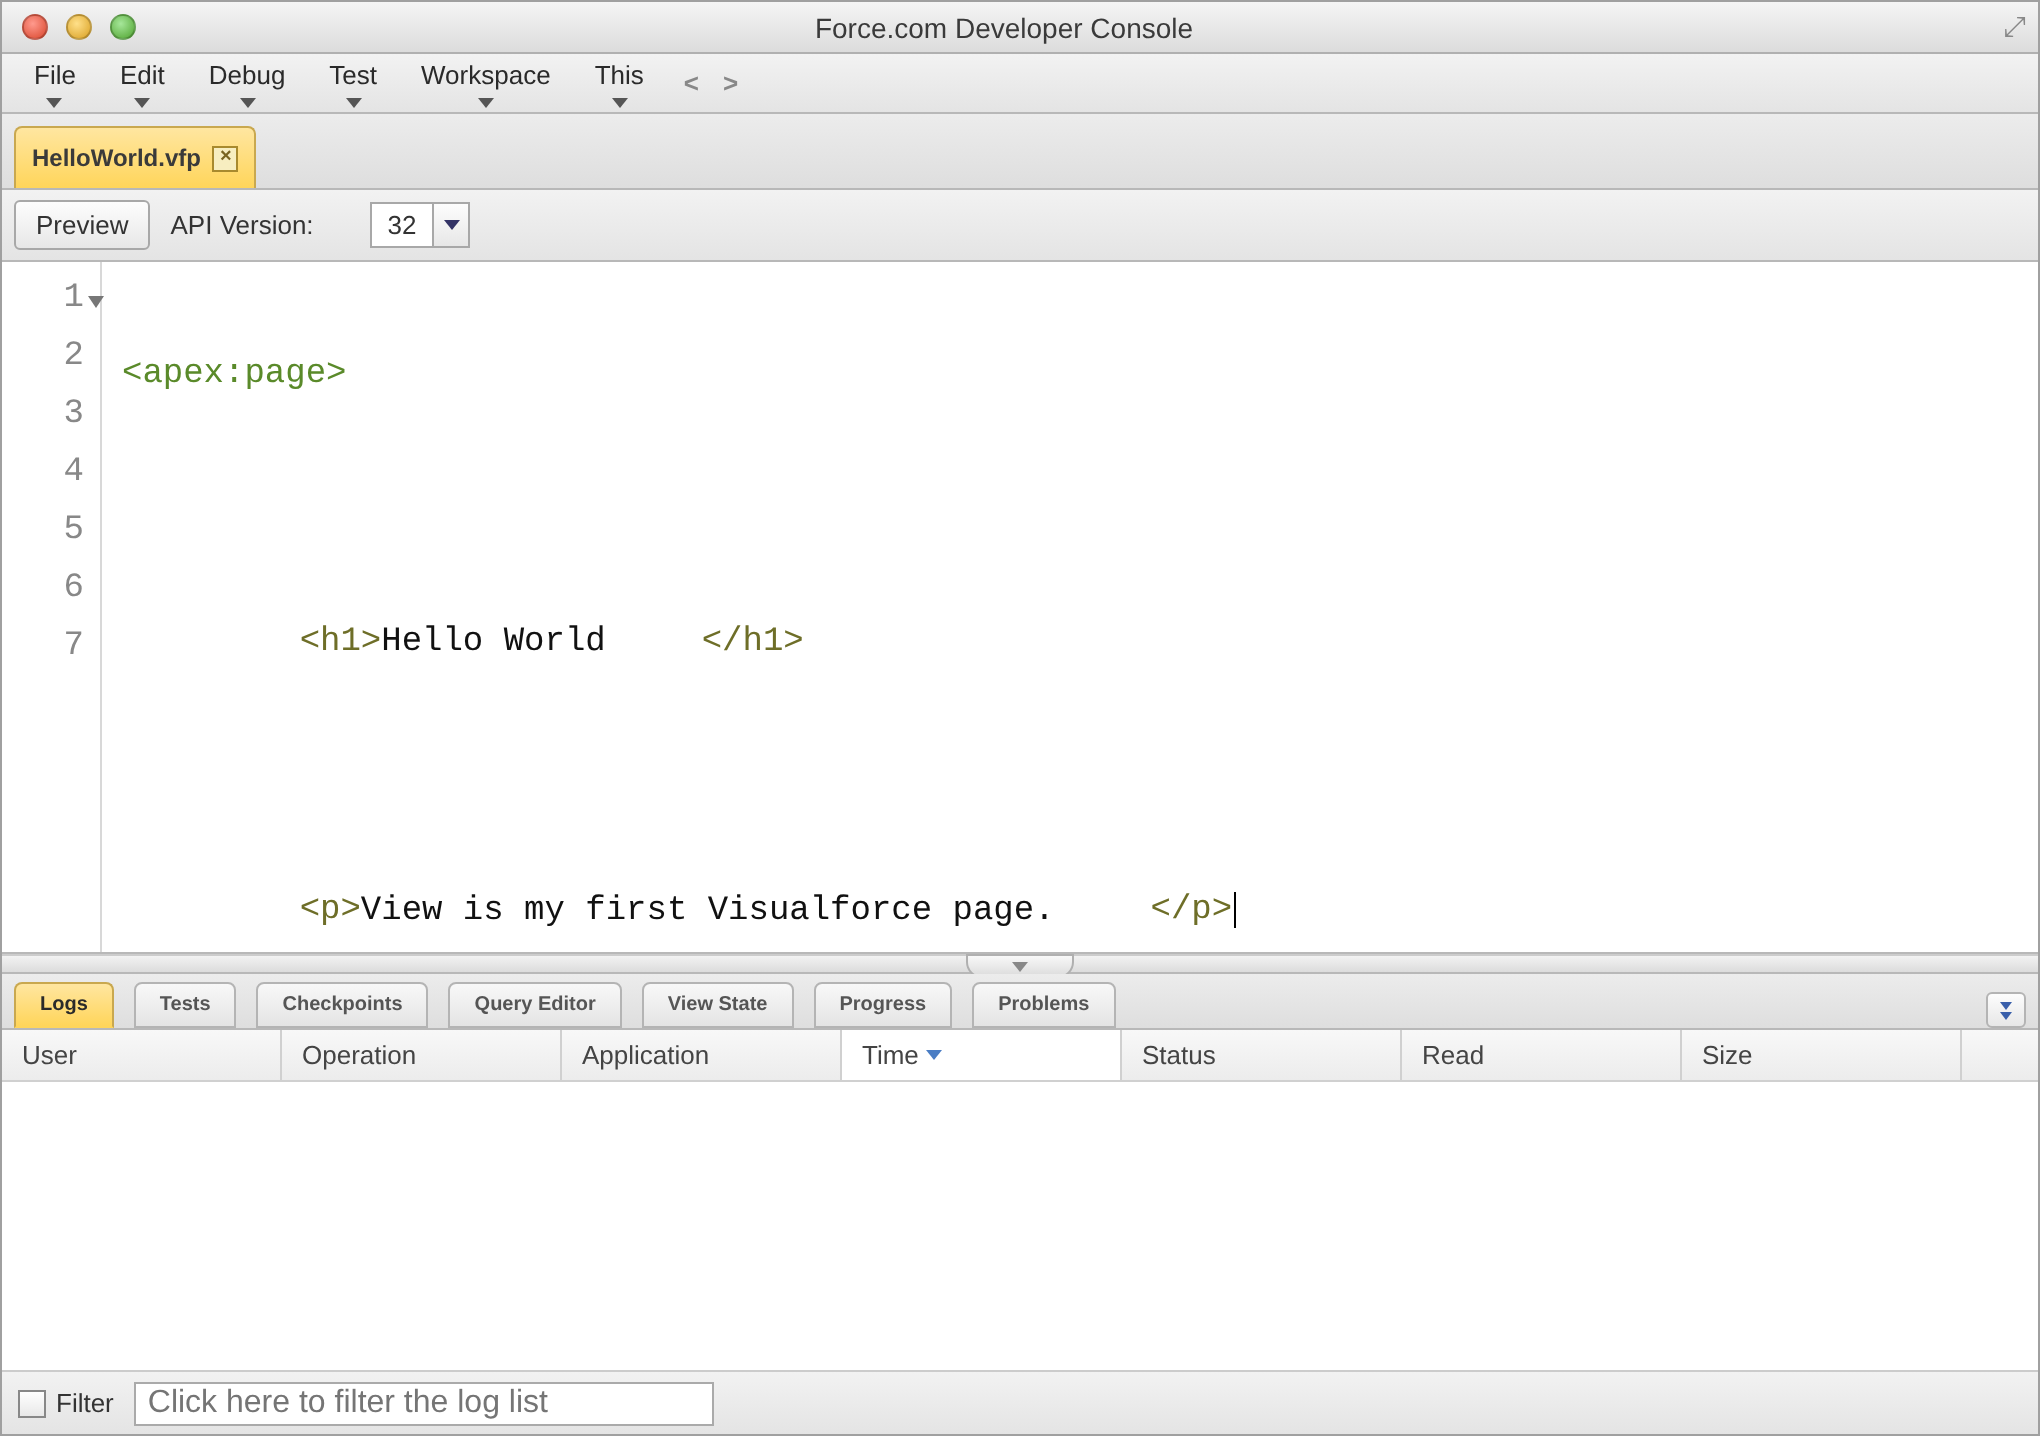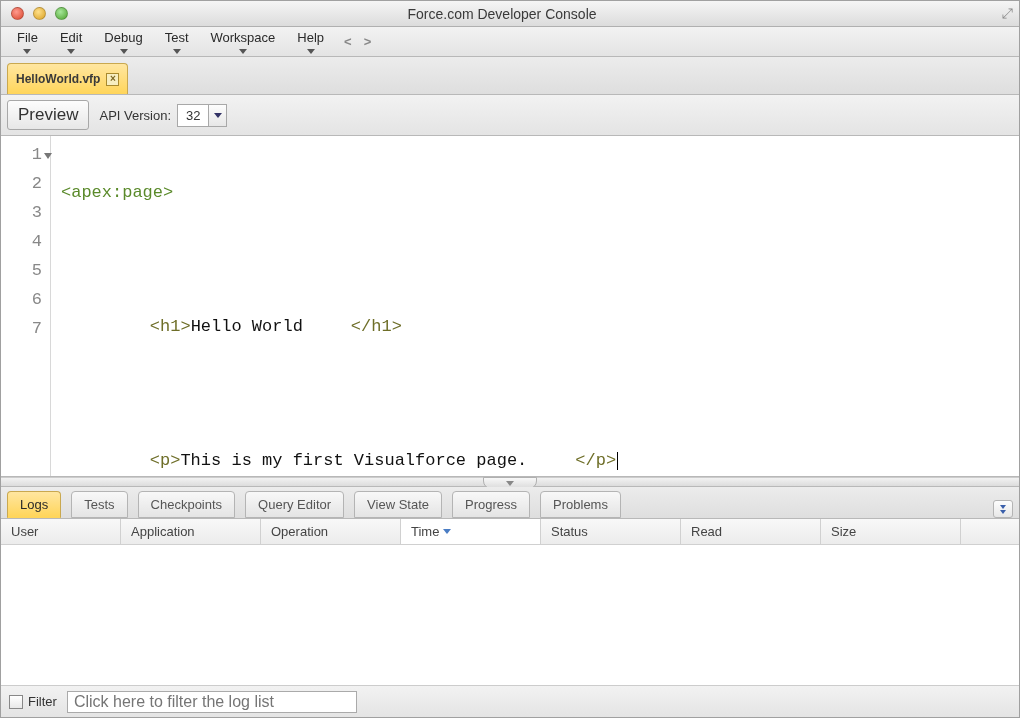--- a/index.html
+++ b/index.html
@@ -122,32 +122,33 @@
     padding: 5px 6px;
     display: flex;
     align-items: center;
     gap: 10px;
   }
   .btn {
     background: linear-gradient(#fdfdfd, #e7e7e7);
     border: 1px solid #a8a8a8;
     padding: 4px 10px;
     border-radius: 3px;
-    font-size: 17px;
+    font-size: 13px;
     cursor: default;
   }
   .api-version {
     display: flex;
     align-items: center;
     gap: 6px;
   }
   .api-select {
     display: flex;
     border: 1px solid #a8a8a8;
     background: #fff;
+    margin-left: 22px;
   }
   .api-num {
     padding: 3px 8px;
     font-size: 13px;
   }
   .api-drop {
     width: 18px;
     background: linear-gradient(#fdfdfd, #e7e7e7);
     border-left: 1px solid #a8a8a8;
     display: flex;
@@ -232,22 +233,22 @@
     display: flex;
     align-items: flex-end;
     gap: 10px;
     position: relative;
   }
   .btab {
     background: linear-gradient(#f8f8f8, #e4e4e4);
     border: 1px solid #b4b4b4;
     border-radius: 4px 4px 0 0;
     padding: 5px 12px;
-    font-size: 13px;
-    font-weight: normal;
+    font-size: 10px;
+    font-weight: bold;
     color: #555;
     cursor: default;
   }
   .btab.active {
     background: linear-gradient(#ffe6a0, #ffd55a);
     border-color: #c9a84f;
     color: #2a2a2a;
     border-bottom-color: #ffd55a;
     position: relative;
     z-index: 1;
@@ -360,21 +361,21 @@
       </div>
     <div class="menu-item">
         <span>Test</span>
         <span class="caret"></span>
       </div>
     <div class="menu-item">
         <span>Workspace</span>
         <span class="caret"></span>
       </div>
     <div class="menu-item">
-        <span>Help</span>
+        <span>This</span>
         <span class="caret"></span>
       </div>
     <div class="nav-arrows">
       <span>&lt;</span>
       <span>&gt;</span>
     </div>
   </div>
 
   <div class="editor-tabs">
     <div class="editor-tab">
@@ -404,21 +405,21 @@
       <div class="gutter-line">4</div>
       <div class="gutter-line">5</div>
       <div class="gutter-line">6</div>
       <div class="gutter-line">7</div>
     </div>
     <div class="code">
       <div class="code-line"><span class="tag-open">&lt;apex:page&gt;</span></div>
       <div class="code-line">&nbsp;</div>
       <div class="code-line">    <span class="tag-inner">&lt;h1&gt;</span><span class="txt">Hello World</span><span class="tag-inner">&lt;/h1&gt;</span></div>
       <div class="code-line">&nbsp;</div>
-      <div class="code-line">    <span class="tag-inner">&lt;p&gt;</span><span class="txt">This is my first Visualforce page.</span><span class="tag-inner">&lt;/p&gt;</span><span class="cursor"></span></div>
+      <div class="code-line">    <span class="tag-inner">&lt;p&gt;</span><span class="txt">View is my first Visualforce page.</span><span class="tag-inner">&lt;/p&gt;</span><span class="cursor"></span></div>
       
       
     </div>
   </div>
 
   <div class="splitter">
     <div class="splitter-handle">
         <span class="caret"></span>
       </div>
   </div>
@@ -433,23 +434,23 @@
       <div class="btab">Progress</div>
       <div class="btab">Problems</div>
       <div class="btab-expand">
         <div class="dbl-caret">
             <span class="caret"></span>
             <span class="caret"></span>
           </div>
       </div>
     </div>
     <div class="table-header">
-      <div class="th" style="width:120px">User</div>
+      <div class="th" style="width:140px">User</div>
+      <div class="th" style="width:140px">Operation</div>
       <div class="th" style="width:140px">Application</div>
-      <div class="th" style="width:140px">Operation</div>
       <div class="th time" style="width:140px">
           <span>Time</span>
           <span class="sort-arrow"></span>
         </div>
       <div class="th" style="width:140px">Status</div>
       <div class="th" style="width:140px">Read</div>
       <div class="th" style="width:140px">Size</div>
       <div class="th" style="flex:1;border-right:none"></div>
     </div>
     <div class="table-body"></div>

